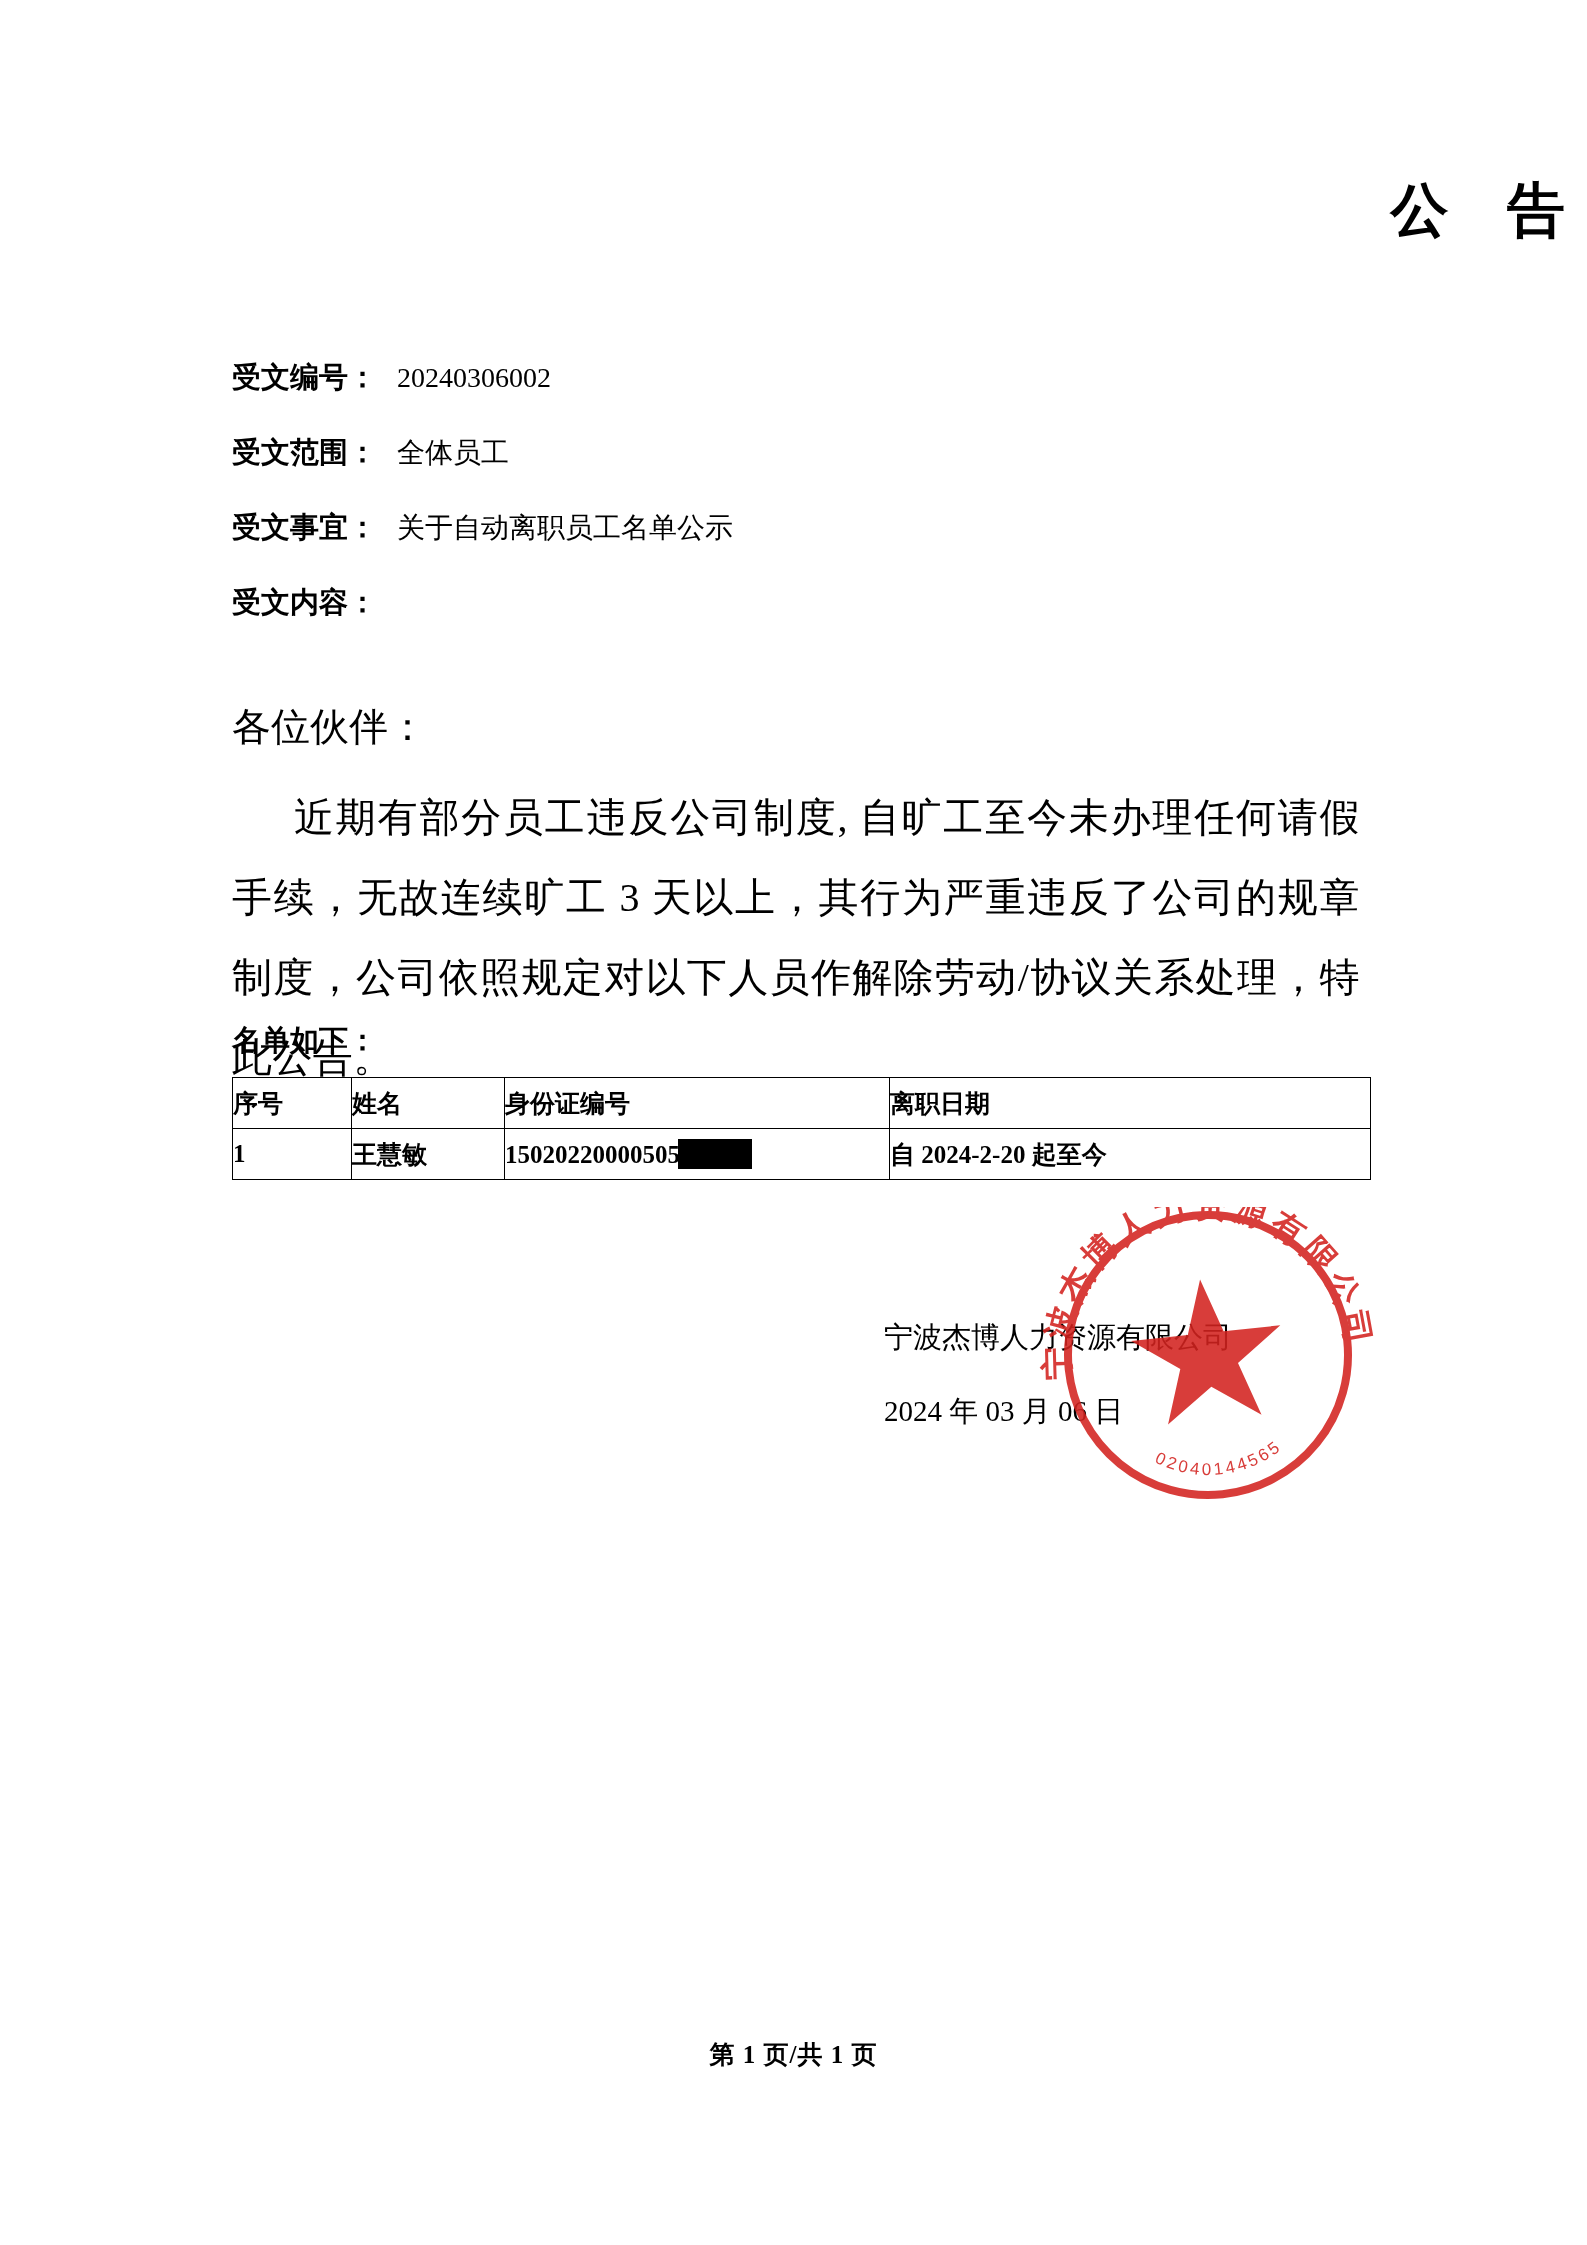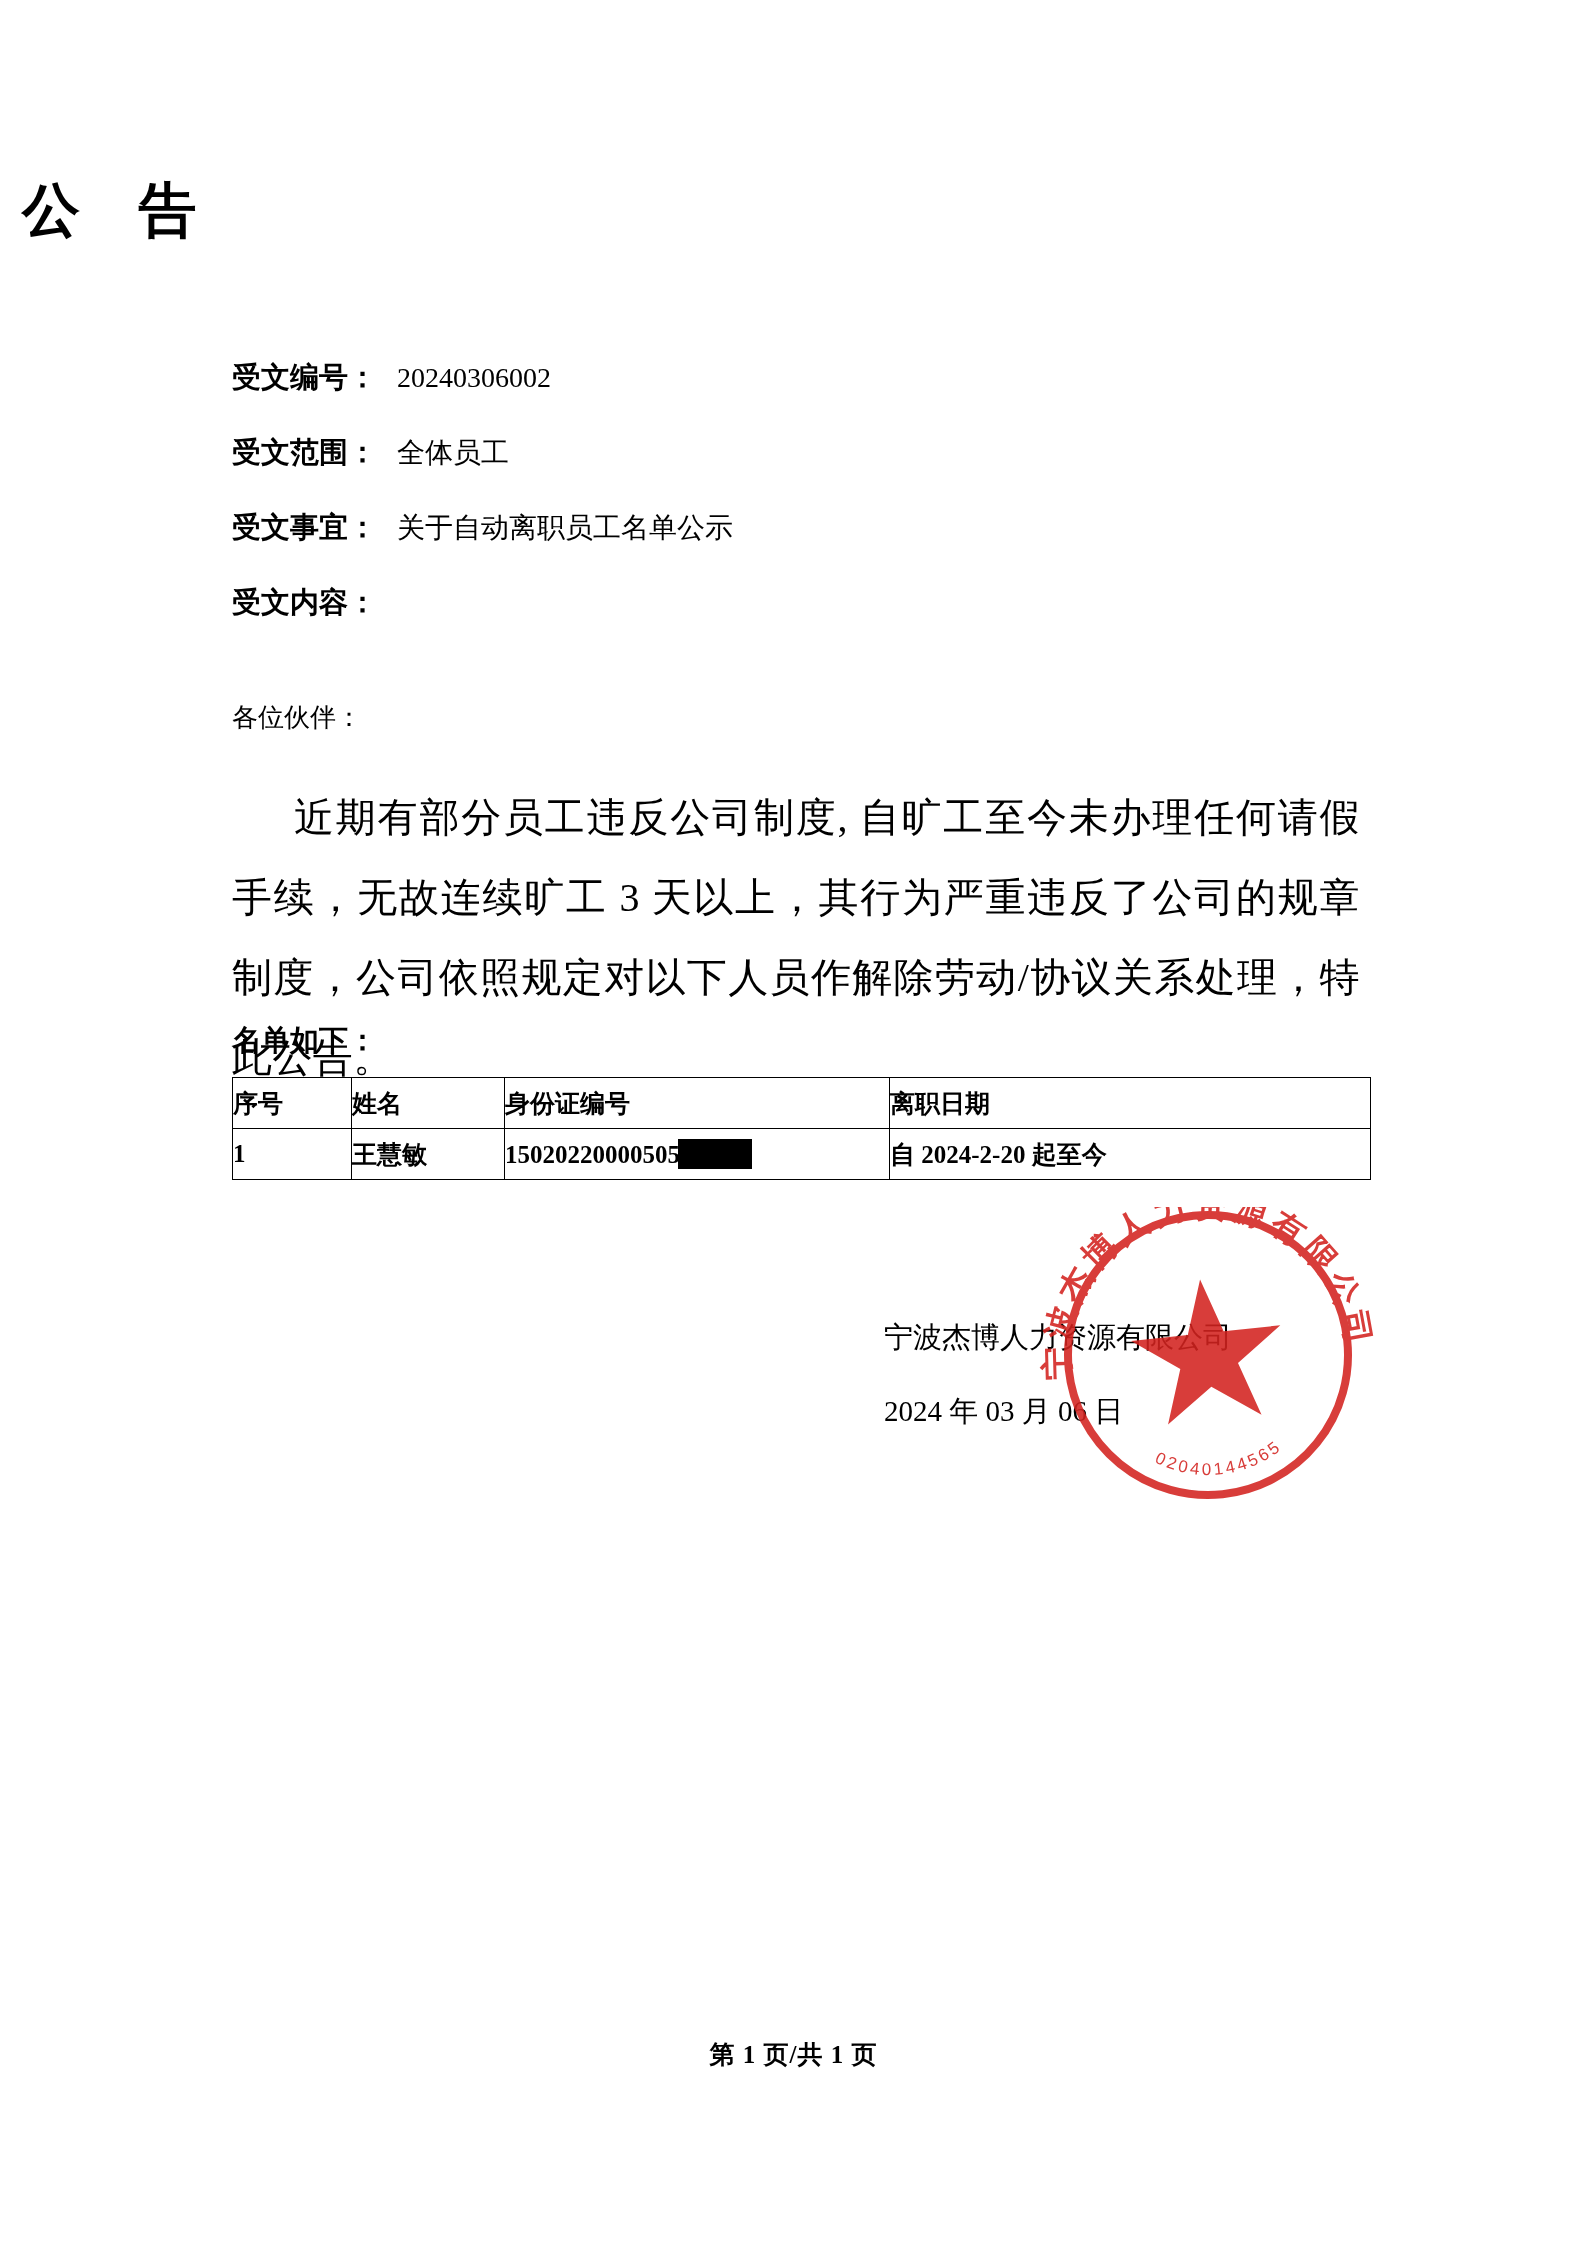--- a/index.html
+++ b/index.html
@@ -19,21 +19,21 @@
     position: absolute;
     left: 0; top: 0;
     width: 1587px;
     height: 2245px;
   }
   .doc-title {
     position: absolute;
     left: 0;
     top: 172px;
     width: 1587px;
-    text-align: left;
+    text-align: right;
     font-size: 58px;
     font-weight: bold;
     letter-spacing: 22px;
     text-indent: 22px;
     font-family: "Liberation Serif", "DejaVu Serif", serif;
   }
   .field-block {
     position: absolute;
     left: 232px;
     width: 1160px;
@@ -50,21 +50,21 @@
   }
   .field-value {
     font-weight: normal;
     font-size: 28px;
     margin-left: 20px;
   }
   .salutation {
     position: absolute;
     left: 232px;
     top: 700px;
-    font-size: 26px;
+    font-size: 39px;
     font-weight: normal;
   }
   .body-para {
     position: absolute;
     left: 232px;
     top: 778px;
     width: 1128px;
     font-size: 40px;
     line-height: 80px;
     text-align: justify;

